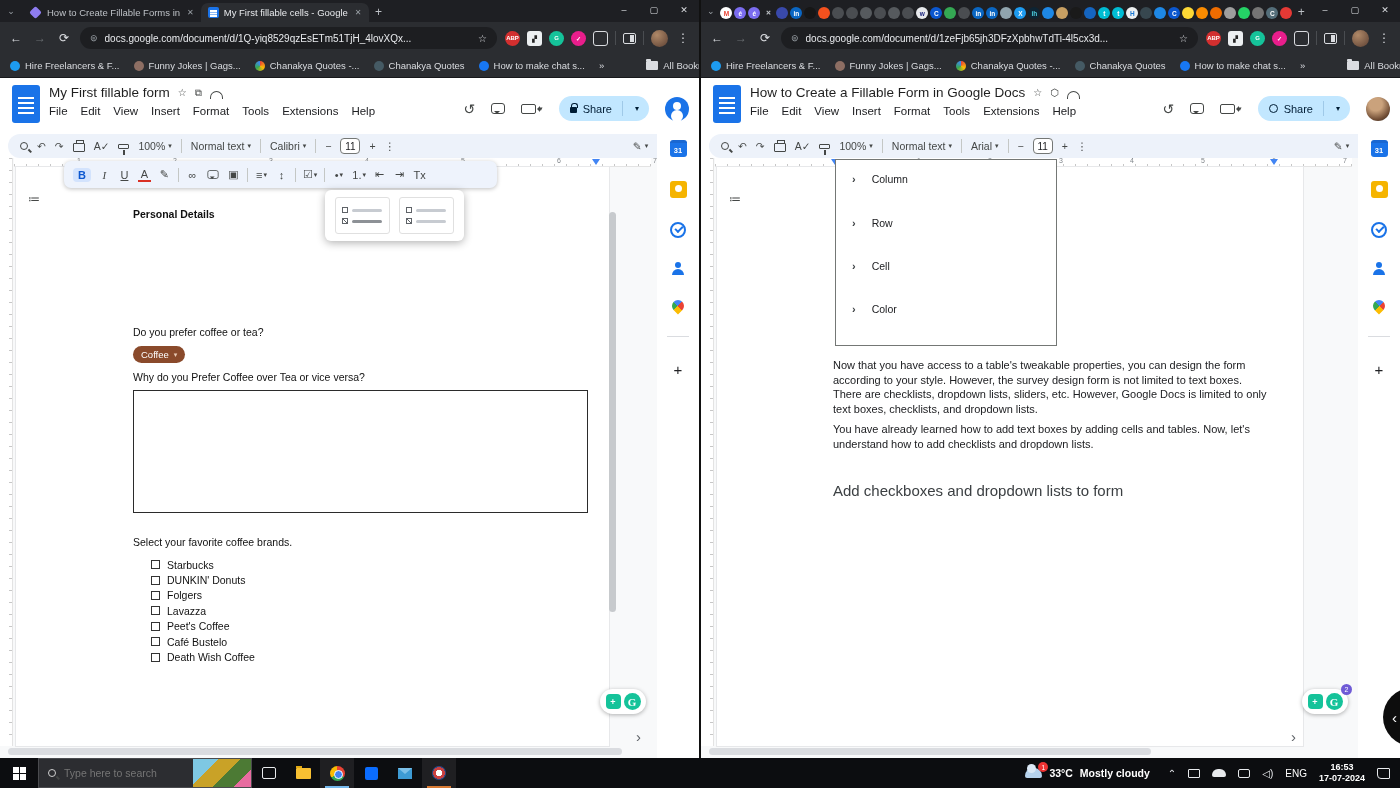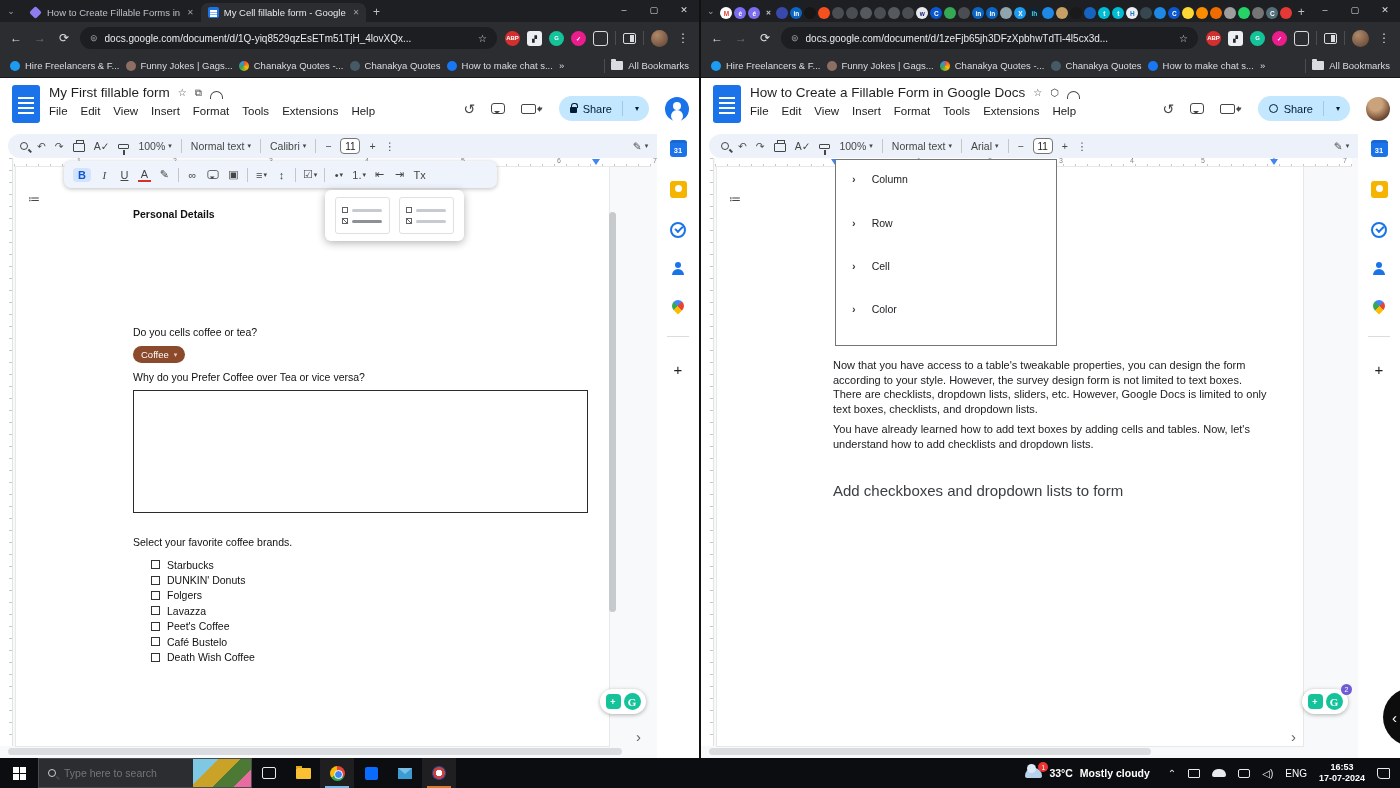--- a/index.html
+++ b/index.html
@@ -37,21 +37,21 @@
   .tune { color:#9aa0a6; font-size:9px; }
   .star { color:#dadce0; font-size:10px; }
   .extrow { display:flex; align-items:center; gap:7px; }
   .ext { width:15px; height:15px; border-radius:50%; display:flex; align-items:center; justify-content:center;
     font-size:6px; font-weight:bold; color:#fff; }
   .vsep { width:1px; height:14px; background:#4a4d51; }
   .panelic { width:13px; height:11px; border:1.2px solid #dadce0; border-radius:2px; position:relative; }
   .panelic::after { content:""; position:absolute; right:1px; top:1px; bottom:1px; width:4px; background:#dadce0; }
   .avatar-sm { width:17px; height:17px; border-radius:50%; background:radial-gradient(circle at 35% 30%, #b08968, #5c4033); }
 
-  .bookmarksbar { height:24px; background:#2b2d31; display:flex; align-items:center; gap:6px;
+  .bookmarksbar { height:24px; background:#2b2d31; display:flex; align-items:center; gap:14px;
     padding:0 10px; font-size:9.5px; color:#dadce0; border-bottom:1px solid #17181b; }
   .bm { display:flex; align-items:center; gap:5px; white-space:nowrap; }
   .bmic { width:10px; height:10px; border-radius:50%; flex:0 0 auto; }
   .bm-spacer { flex:1; }
   .folder { width:12px; height:9px; background:#dadce0; border-radius:1px; position:relative; }
   .folder::before { content:""; position:absolute; top:-2px; left:0; width:5px; height:2px; background:#dadce0; border-radius:1px 1px 0 0; }
 
   
   .docsheader { height:54px; background:#fff; display:flex; padding:7px 10px 0 12px; }
   .docslogo { width:28px; height:38px; background:#1a73e8; border-radius:3px; position:relative; margin-right:9px; }
@@ -226,21 +226,21 @@
 <div class="window" id="win-left">
   <div class="tabstrip">
     <span class="tsearch">⌄</span>
     <div class="tab">
       <span class="fav purple"></span>
       <span class="ttl">How to Create Fillable Forms in</span>
       <span class="tclose">✕</span>
     </div>
     <div class="tab active">
       <span class="fav docs"></span>
-      <span class="ttl">My Cell fillable form - Google</span>
+      <span class="ttl">My First fillable cells - Google</span>
       <span class="tclose">✕</span>
     </div>
     <span class="newtab">+</span>
     <div class="wincontrols">
       <span>–</span>
       <span>▢</span>
       <span>✕</span>
     </div>
   </div>
 
@@ -391,21 +391,21 @@
       </div>
     <div class="marker" style="left:592px"></div>
     <div class="vruler"></div>
     <div class="page" style="left:16px; top:9px; right:48px; bottom:12px;"></div>
 
     <span class="outline-ic" style="left:28px; top:34px;">≔</span>
 
     <span class="ptext" style="left:133px; top:50px; font-weight:bold;">Personal Details</span>
 
 
-    <span class="ptext" style="left:133px; top:168px;">Do you cells coffee or tea?</span>
+    <span class="ptext" style="left:133px; top:168px;">Do you prefer coffee or tea?</span>
 
     <span class="coffeepill" style="top:188px;">
       <span>Coffee</span>
       <span class="caret">▾</span>
     </span>
 
     <span class="ptext" style="left:133px; top:213px;">Why do you Prefer Coffee over Tea or vice versa?</span>
 
     <div class="bigbox" style="top:232px;"></div>
 

